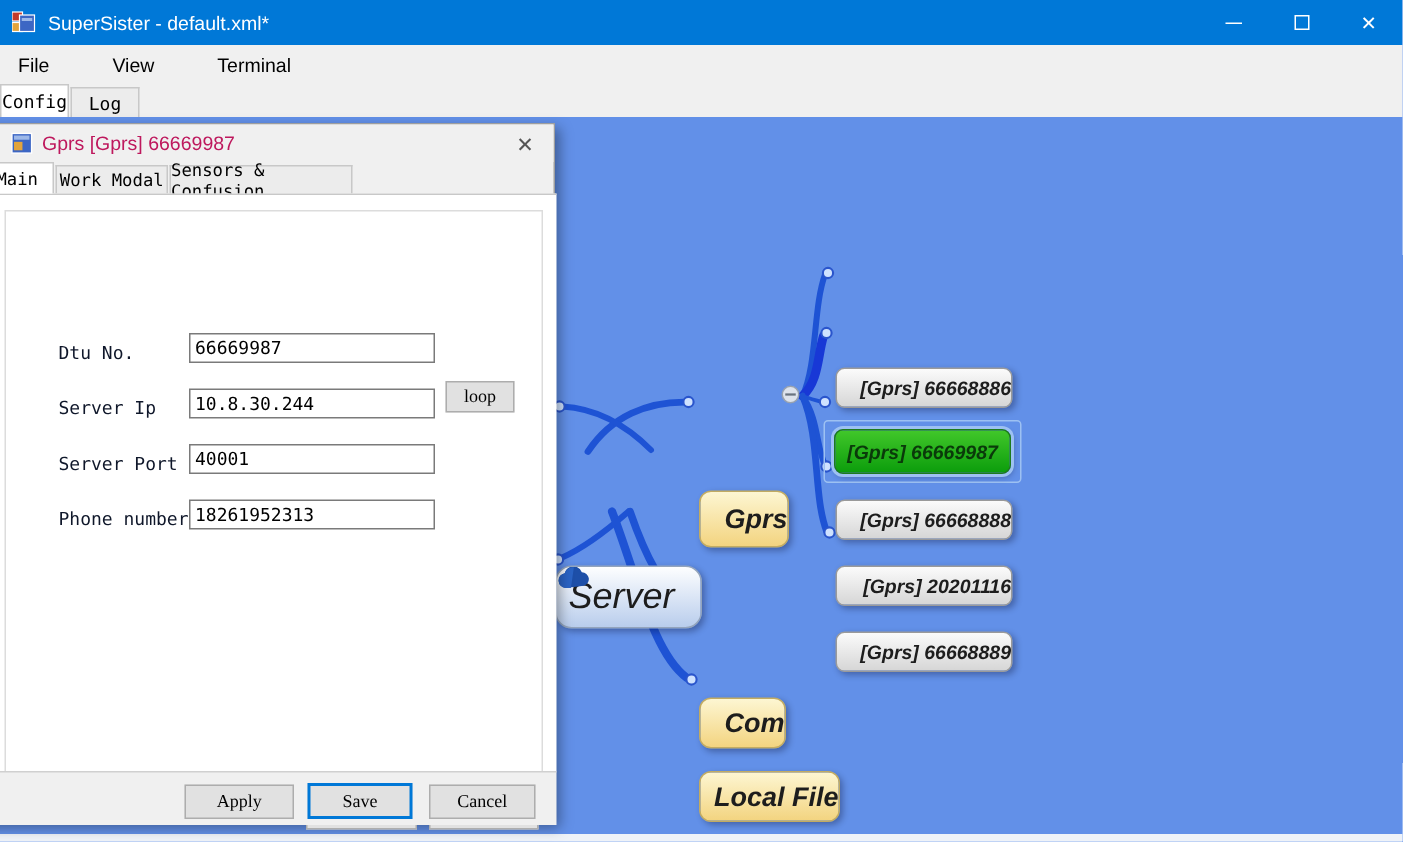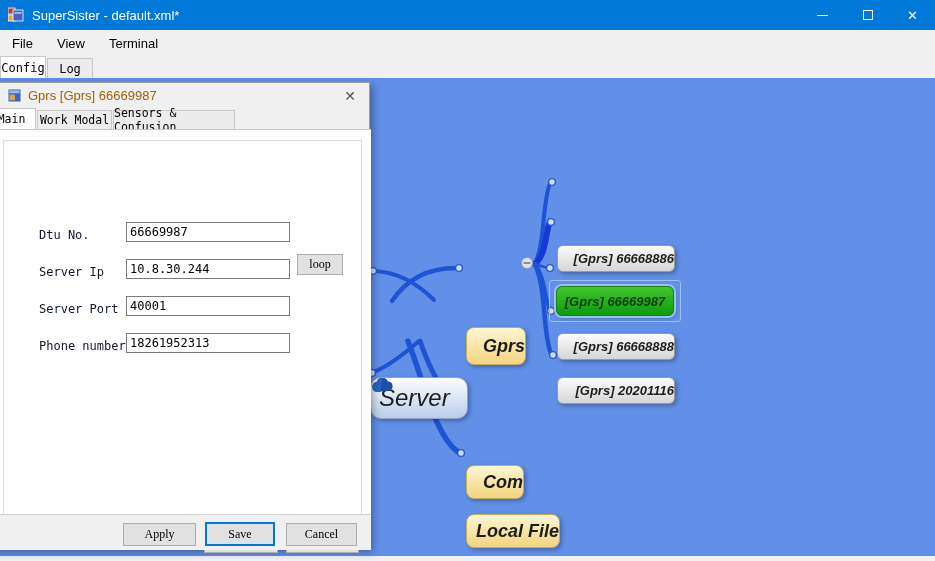--- a/index.html
+++ b/index.html
@@ -11,21 +11,21 @@
               display:flex; align-items:center; }
   .app-icon { width:16px; height:16px; margin:0 8px 0 8px; flex:0 0 auto; }
   .titlebar-text { color:#ffffff; font-size:13px; }
   .win-controls { margin-left:auto; display:flex; height:30px; }
   .win-btn { width:45px; height:30px; display:flex; align-items:center; justify-content:center; color:#fff; }
   .glyph-min { width:11px; height:1px; background:#fff; }
   .glyph-max { width:10px; height:10px; border:1px solid #fff; }
   .glyph-close { font-size:13px; line-height:1; }
 
   .menubar { position:absolute; left:0; top:30px; width:935px; height:26px; background:#f0f0f0;
-             display:flex; align-items:center; gap:0; }
+             display:flex; align-items:center; gap:18px; }
   .menu-item { font-size:13px; color:#000; padding:4px 12px; }
 
   .tabstrip { position:absolute; left:0; top:56px; width:935px; height:22px; background:#f0f0f0;padding-left:40px; }
   .main-tab { position:absolute; top:2px; height:20px; font-family:"DejaVu Sans Mono", monospace;
               font-size:12px; display:flex; align-items:center; justify-content:center;
               border:1px solid #c8c8c8; border-bottom:none; background:#ececec; color:#000; }
   .main-tab.selected { background:#ffffff; top:0; height:22px; z-index:2; }
   .tab-config { left:0; width:46px; }
   .tab-log { left:47px; width:46px; }
 
@@ -56,21 +56,21 @@
                 color:#0a3a0a; box-shadow:0 0 0 2px #9dc1f2, 1px 2px 4px rgba(0,0,30,0.3); }
   .cloud-icon { width:24px; height:16px; flex:0 0 auto; }
 
   
   .dialog { position:absolute; left:-14px; top:82px; width:384px; height:467px;
             background:#f0f0f0; border:1px solid #9e9e9e;
             box-shadow:3px 3px 8px rgba(0,0,0,0.35); z-index:10; }
   .dlg-titlebar { position:absolute; left:0; top:0; width:100%; height:25px; background:#f0f0f0;
                   display:flex; align-items:center; }
   .dlg-icon { width:15px; height:15px; margin:0 6px 0 20px; }
-  .dlg-title { font-size:13px; color:#a16207; }
+  .dlg-title { font-size:13px; color:#be185d; }
   .dlg-close { position:absolute; right:8px; top:3px; width:22px; height:19px; color:#555;
                font-size:14px; display:flex; align-items:center; justify-content:center; }
   .dlg-tabs { position:absolute; left:0; top:25px; width:100%; height:21px; }
   .dlg-tab { position:absolute; top:2px; height:19px; background:#ececec; border:1px solid #c8c8c8;
              border-bottom:none; font-family:"DejaVu Sans Mono", monospace; font-size:11.5px;
              display:flex; align-items:center; justify-content:center; color:#000; }
   .dlg-tab.selected { background:#ffffff; top:0; height:21px; z-index:2; }
   .dtab-main { left:0; width:49px; }
   .dtab-work { left:50px; width:75px; }
   .dtab-sensors { left:126px; width:122px; }
@@ -191,20 +191,23 @@
     <div class="node-green">
       <span>[Gprs] 66669987</span>
     </div>
   </div>
   <div class="mm-node node-child child-3">
     <span>[Gprs] 66668888</span>
   </div>
   <div class="mm-node node-child child-4">
     <span>[Gprs] 20201116</span>
   </div>
+  <div class="mm-node node-child child-5">
+    <span>[Gprs] 66668889</span>
+  </div>
 </div>
 <div class="bottom-strip"></div>
 
 <div class="dialog">
   <div class="dlg-titlebar">
     <svg class="dlg-icon" viewBox="0 0 16 16">
       <rect x="1" y="1" width="14" height="14" fill="#3c66c4" stroke="#fff" stroke-width="1"></rect>
       <rect x="2.5" y="2.5" width="11" height="3" fill="#9db8e8"></rect>
       <rect x="2.5" y="7" width="6" height="6" fill="#e2a43c"></rect>
     </svg>

